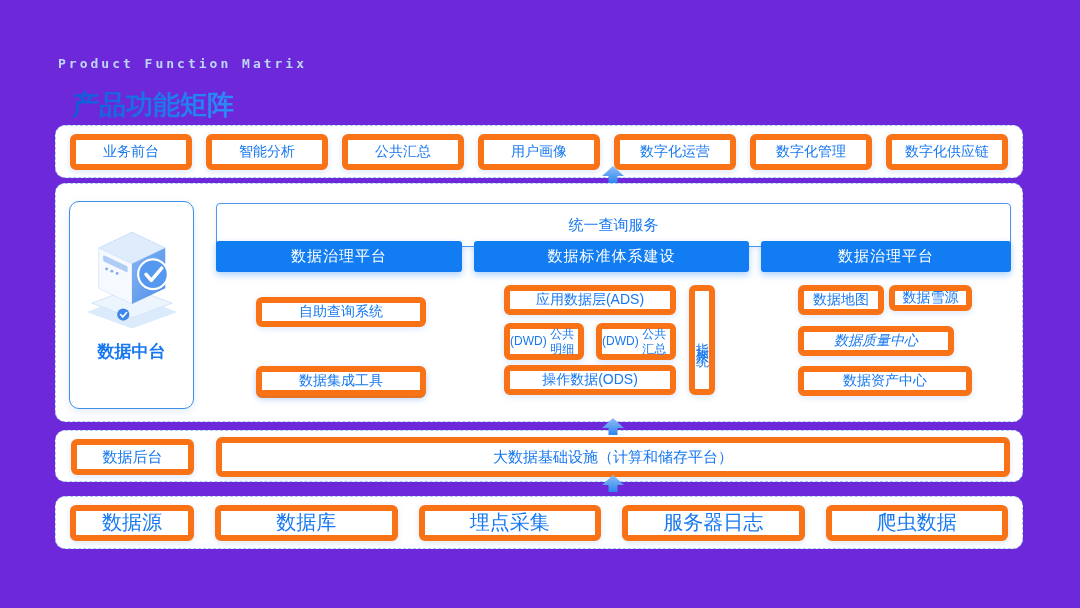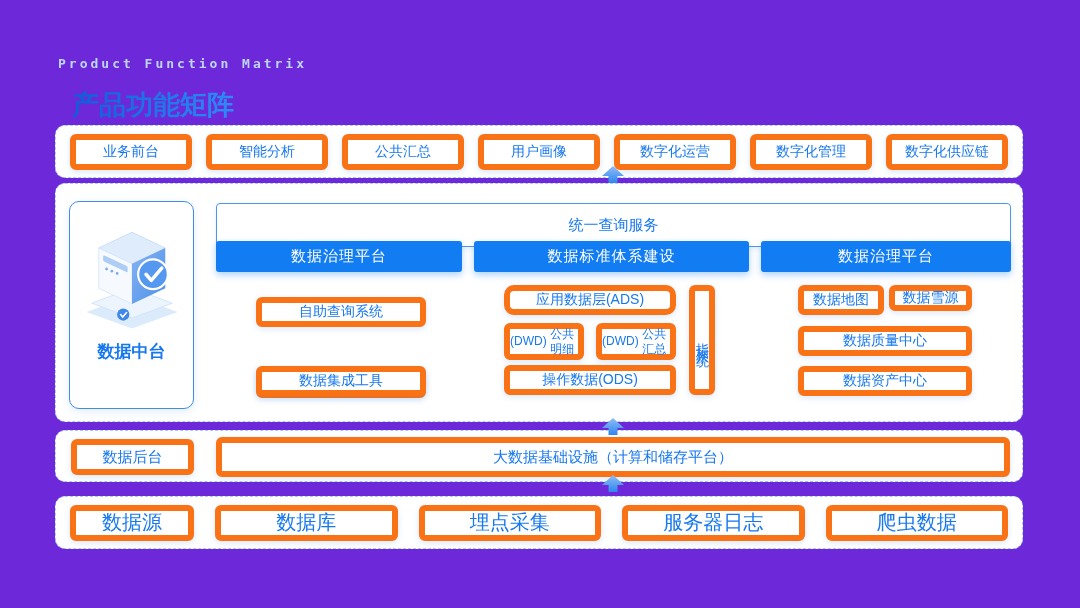--- a/index.html
+++ b/index.html
@@ -54,31 +54,31 @@
     top:57px;height:31px;background:#127cf2;border-radius:3px;color:#fff;font-size:15px;
     letter-spacing:1px;display:flex;align-items:center;justify-content:center;
     box-shadow:0 3px 7px rgba(18,124,242,.35);box-sizing:border-box;
   }
   .h1{left:160px;width:246px;}
   .h2{left:418px;width:275px;}
   .h3{left:705px;width:250px;}
   .sec2 .box{position:absolute;}
   .c1{left:200px;width:170px;height:30px;}
   .c1.r1{top:113px;}.c1.r2{top:140px;margin-top:44px;}.c1.r3{top:182px;}
-  .ads{left:448px;width:172px;top:101px;height:30px;border-radius:10px;}
+  .ads{left:448px;width:172px;top:101px;height:30px;}
   .dwd{width:80px;top:139px;height:37px;font-size:12px;line-height:1.25;flex-direction:row;}
   .dwd1{left:448px;}.dwd2{left:540px;}
   .ods{left:448px;width:172px;top:181px;height:30px;}
   .vbox{
     left:633px;width:26px;top:101px;height:110px;font-size:13px;
     writing-mode:vertical-rl;letter-spacing:4px;padding:4px 0;
   }
   .c3map{left:742px;width:86px;top:101px;height:30px;}
   .c3lin{left:833px;width:83px;top:101px;height:26px;}
-  .c3q{left:742px;width:174px;top:142px;height:30px;}
+  .c3q{left:742px;width:156px;top:142px;height:30px;font-style:italic;}
   .c3a{left:742px;width:174px;top:182px;height:30px;}
   
   .backend-label{position:absolute;left:15px;top:8px;width:123px;height:36px;font-size:15px;}
   .widebar{position:absolute;left:160px;top:6px;width:794px;height:40px;font-size:15px;}
   
   .arrow{position:absolute;left:602px;width:22px;height:17px;z-index:3;}
   .a1{top:166px;}.a2{top:418px;}.a3{top:475px;}
 </style>
 </head>
 <body>

